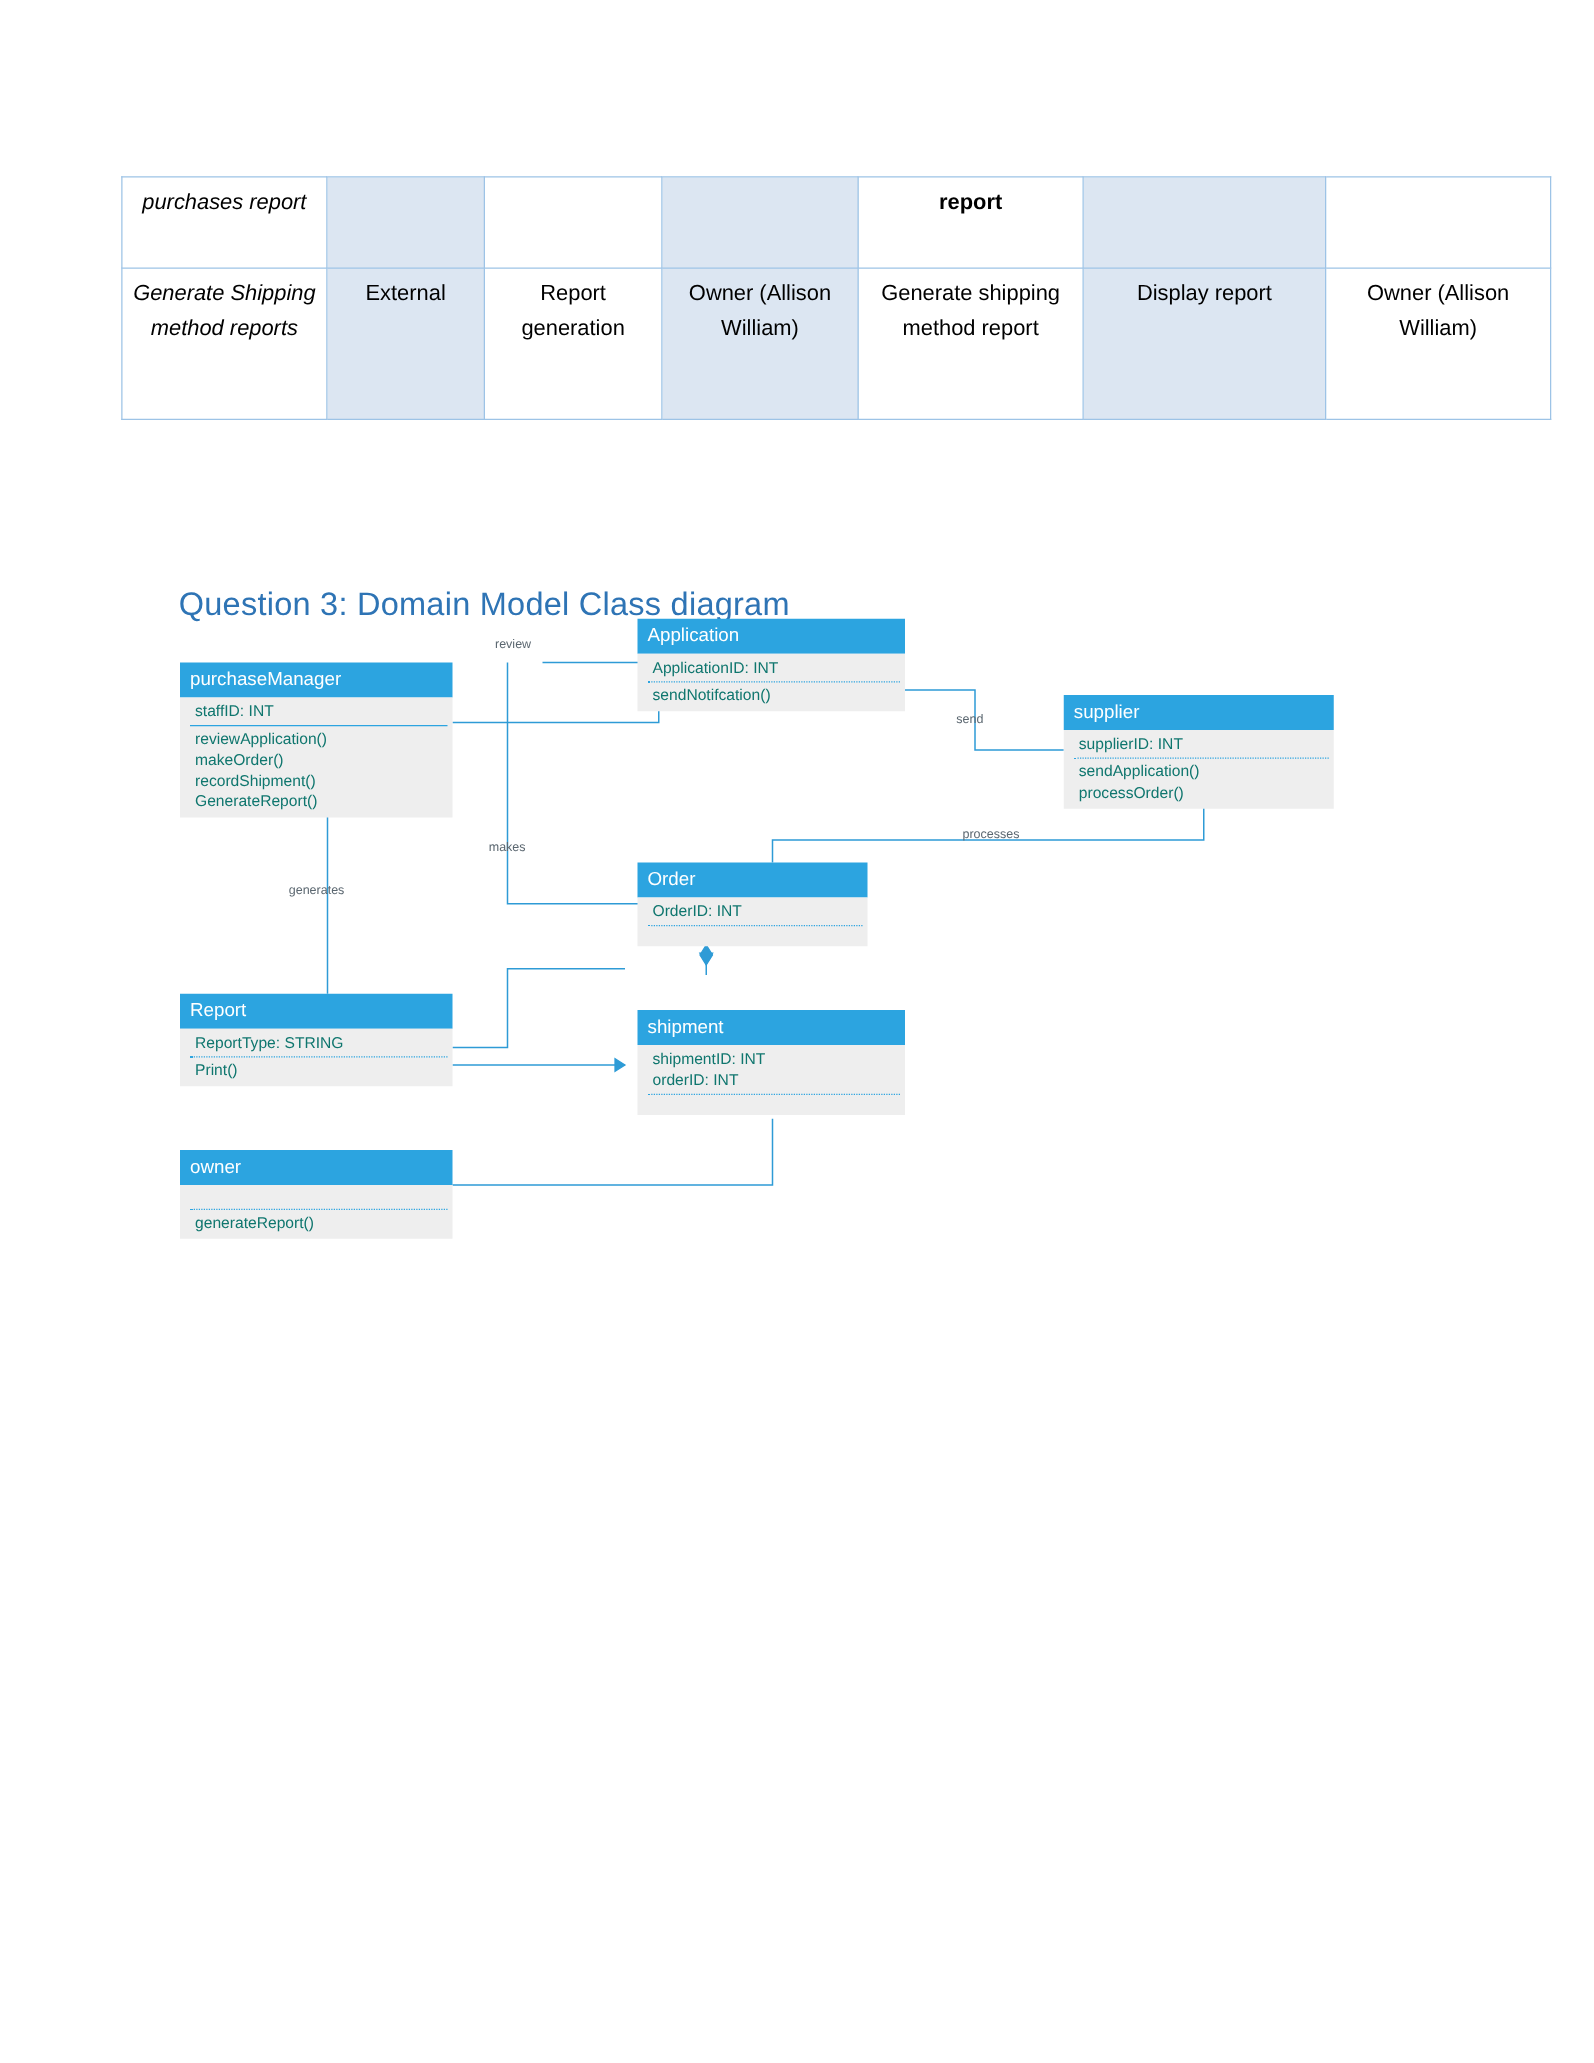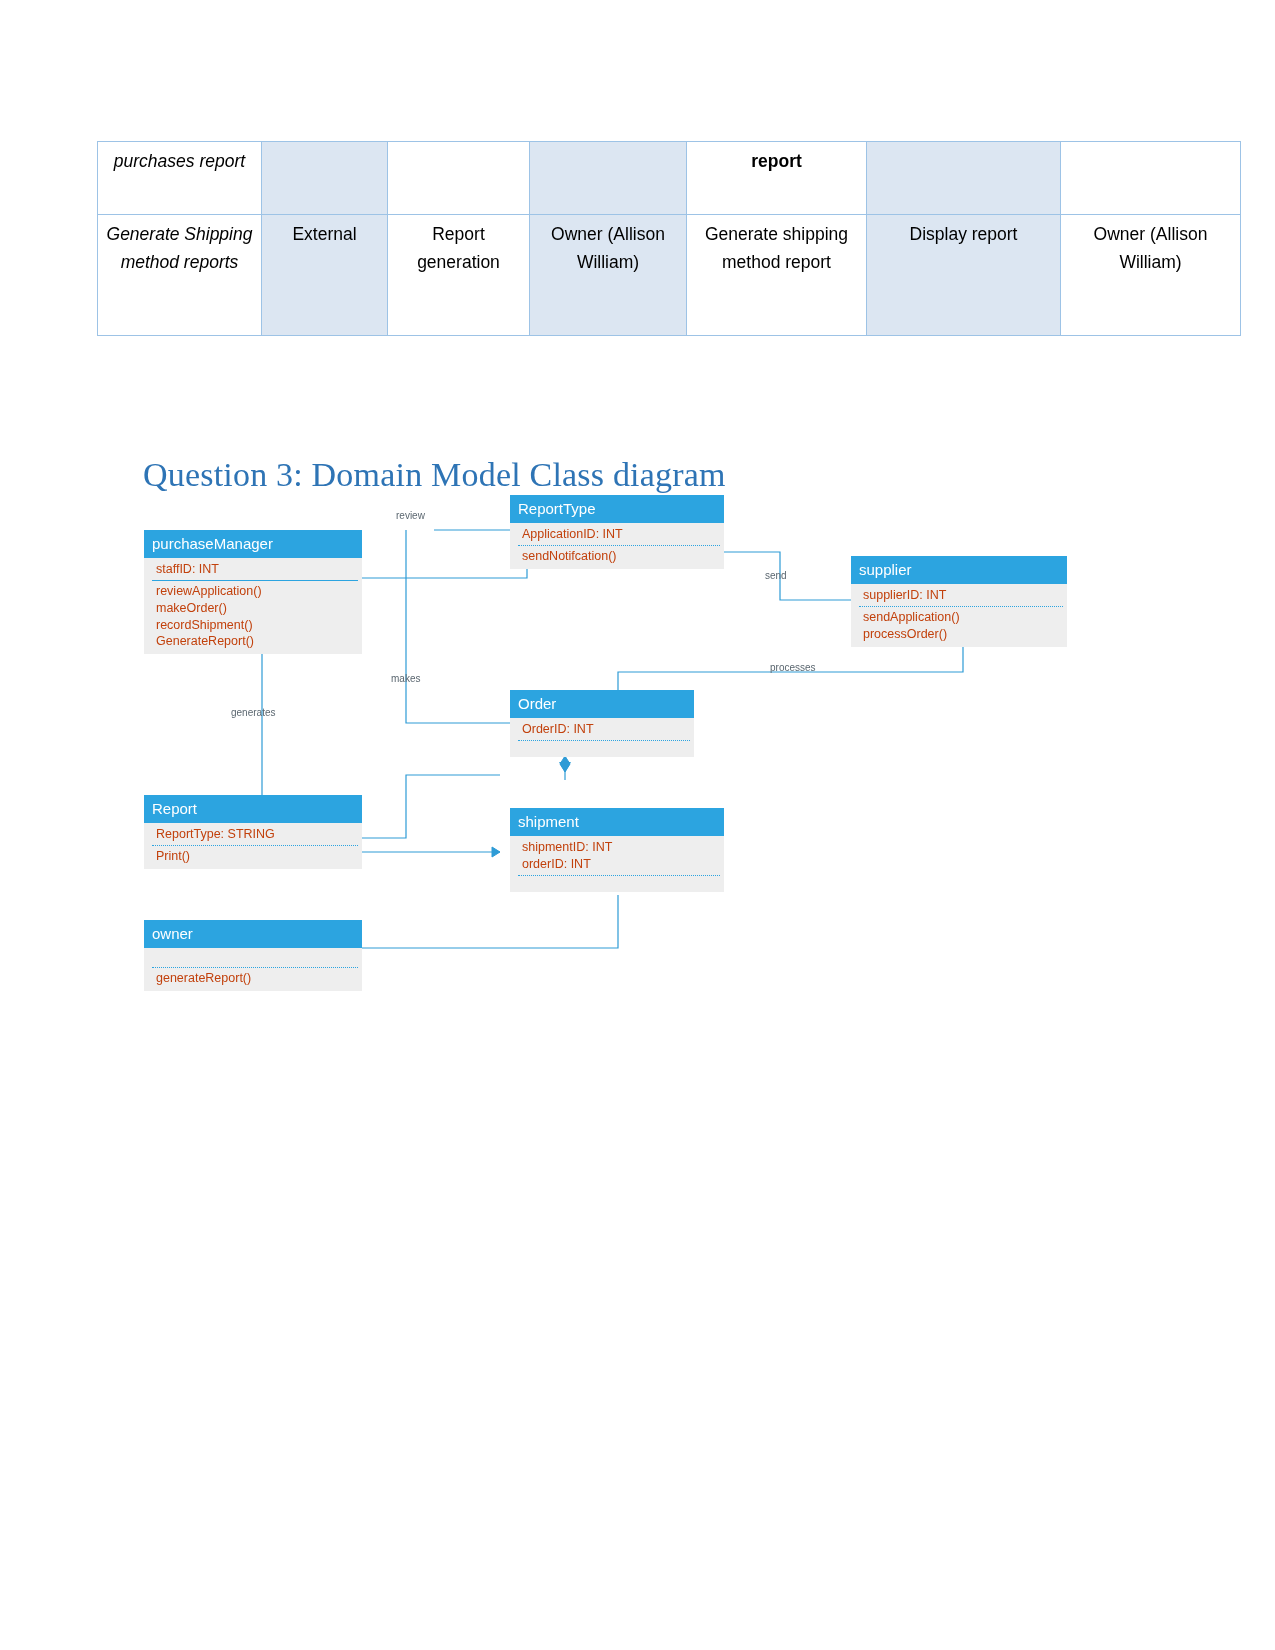--- a/index.html
+++ b/index.html
@@ -50,24 +50,24 @@
   .bold     { font-weight: bold; }
 
   .r0 td { height: 58px; }
   .r1 td { height: 100px; }
   .r2 td { height: 106px; }
 
   
   .q-heading {
     position: absolute;
     left: 143px;
-    top: 456px;
-    font-size: 34px;
+    top: 468px;
+    font-size: 26px;
     color: #2e74b5;
-    font-family: Liberation Serif, serif;
+    font-family: Liberation Sans, sans-serif;
     font-weight: normal;
     letter-spacing: 0.2px;
   }
 
   
   #diagram {
     position: absolute;
     left: 0;
     top: 0;
     width: 1275px;
@@ -85,21 +85,21 @@
     padding: 5px 8px 6px 8px;
     line-height: 1.15;
     font-family: "Liberation Sans", sans-serif;
     white-space: nowrap;
   }
   .uml-body {
     background: #eeeeee;
     padding: 3px 0 4px 0;
   }
   .uml-attr, .uml-op {
-    color: #c2410c;
+    color: #0f766e;
     font-size: 12.5px;
     line-height: 1.18;
     padding: 1px 8px 1px 12px;
     font-family: "Liberation Sans", sans-serif;
     white-space: nowrap;
   }
   .uml-sep {
     border-bottom: 1px dotted #2ca4e0;
     margin: 2px 4px 2px 8px;
     height: 0;
@@ -184,21 +184,21 @@
     <div class="uml-attr">staffID: INT</div>
     <div class="uml-sep solid"></div>
     <div class="uml-op">reviewApplication()</div>
     <div class="uml-op">makeOrder()</div>
     <div class="uml-op">recordShipment()</div>
     <div class="uml-op">GenerateReport()</div>
   </div>
 </div>
 
 <div class="uml-box" style="left:510px; top:495px; width:214px;">
-  <div class="uml-title">ReportType</div>
+  <div class="uml-title">Application</div>
   <div class="uml-body">
     <div class="uml-attr">ApplicationID: INT</div>
     <div class="uml-sep"></div>
     <div class="uml-op">sendNotifcation()</div>
   </div>
 </div>
 
 <div class="uml-box" style="left:851px; top:556px; width:216px;">
   <div class="uml-title">supplier</div>
   <div class="uml-body">

